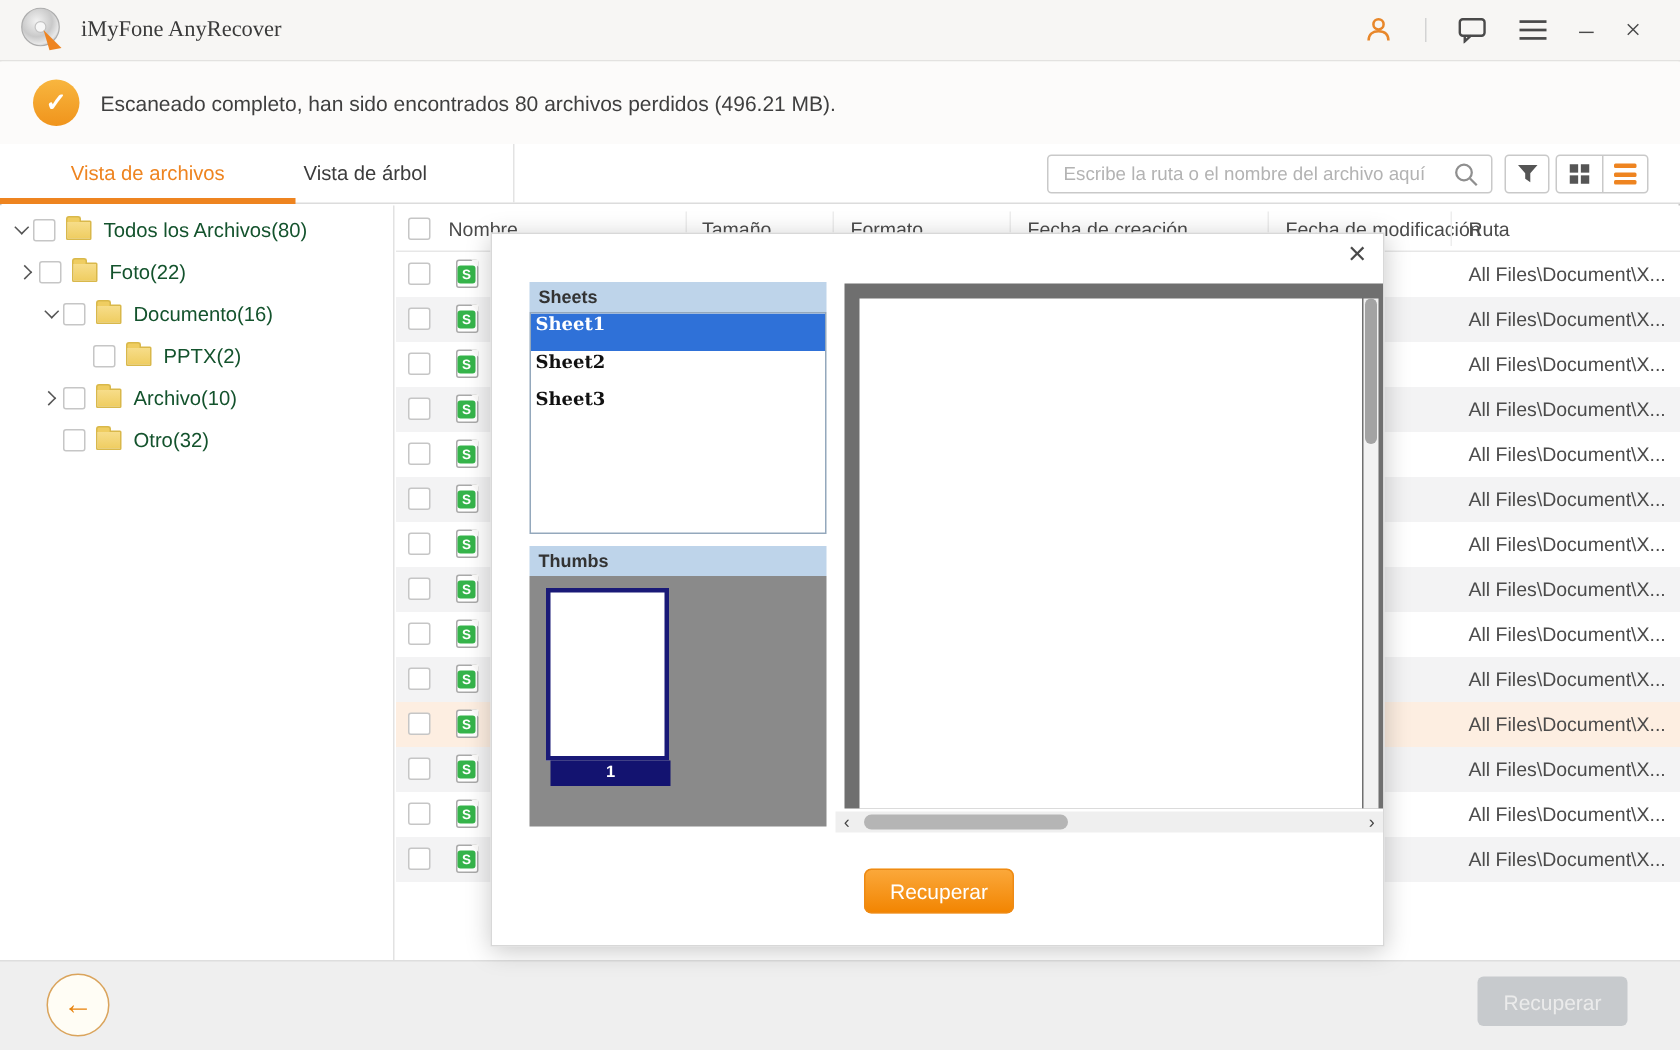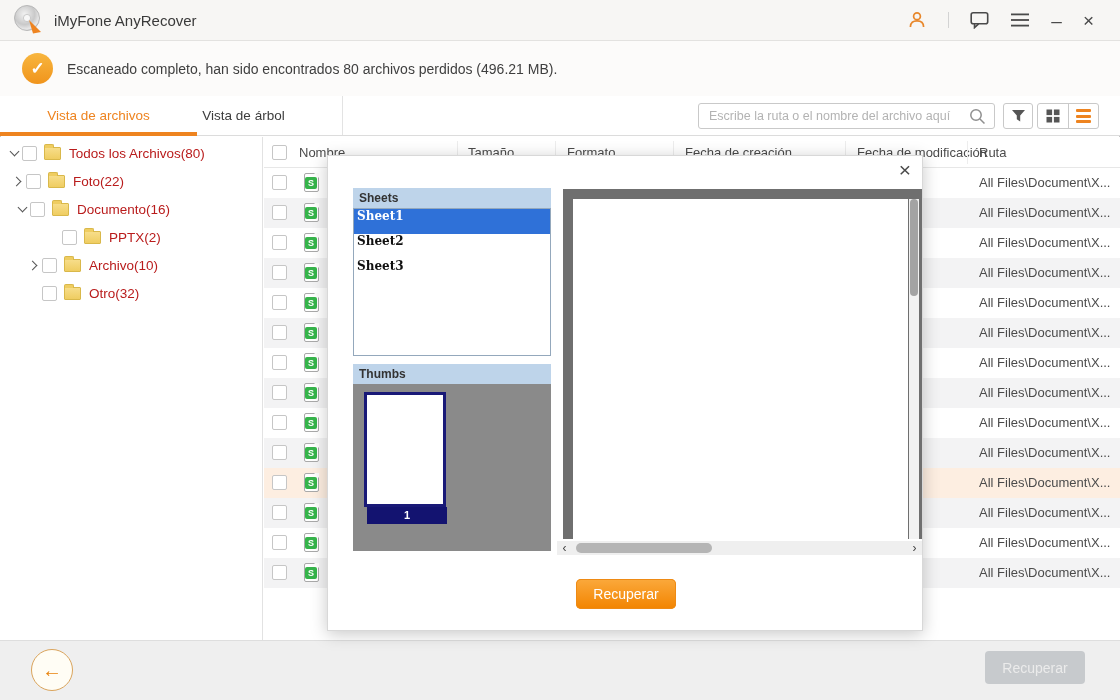--- a/index.html
+++ b/index.html
@@ -5,21 +5,21 @@
   * { margin:0; padding:0; box-sizing:border-box; }
   html,body { width:1120px; height:700px; }
   body {
     position:relative; overflow:hidden; background:#fff;
     font-family:"Liberation Sans",sans-serif;
     box-shadow: inset 0 0 0 1px #c4c4c4;
   }
 
   
   .titlebar { position:absolute; top:0; left:0; right:0; height:41px; background:#f7f6f4;
-              border-bottom:1px solid #e3e2e0; display:flex; align-items:center; }
+              border-bottom:1px solid #e3e2e0; display:flex; align-items:center;font-family:Liberation Serif, serif; }
   .logo { margin-left:12px; width:32px; height:32px; }
   .app-title { font-size:15px; color:#3a3a3a; margin-left:10px; }
   .tb-right { margin-left:auto; display:flex; align-items:center; gap:21px; margin-right:26px; }
   .tb-divider { width:1px; height:16px; background:#d3d3d3; }
   .win-glyph { font-size:19px; color:#4a4a4a; line-height:1; cursor:default; }
 
   
   .banner { position:absolute; top:41px; height:55px; left:0; right:0; background:#fcfbfa;
             display:flex; align-items:center; }
   .check-circle { width:31px; height:31px; border-radius:50%;
@@ -50,21 +50,21 @@
                border:1px solid #c9c9c9; border-radius:3px; display:flex; }
   .vbtn { flex:1; display:flex; align-items:center; justify-content:center; }
   .vbtn + .vbtn { border-left:1px solid #c9c9c9; }
   .list-icon { display:flex; flex-direction:column; gap:2.5px; }
   .list-icon i { width:15px; height:3px; background:#ee8420; border-radius:1px; }
 
   
   .content { position:absolute; top:137px; bottom:60px; left:0; right:0; background:#fff; }
   .sidebar { position:absolute; left:0; top:0; bottom:0; width:263px; border-right:1px solid #e2e2e2;
              background:#fff; padding-top:2px; }
-  .tree-item { height:28px; display:flex; align-items:center; font-size:13.5px; color:#b91c1c; cursor:default; }
+  .tree-item { height:28px; display:flex; align-items:center; font-size:13.5px; color:#14532d; cursor:default; }
   .tree-item.sel { background:#fdeee1; }
   .arr { width:16px; height:16px; display:inline-flex; align-items:center; justify-content:center; flex:0 0 auto; }
   .arr.down::before { content:''; width:6px; height:6px; border-right:1.6px solid #555;
                       border-bottom:1.6px solid #555; transform:rotate(45deg); margin-top:-3px; }
   .arr.right::before { content:''; width:6px; height:6px; border-right:1.6px solid #555;
                        border-bottom:1.6px solid #555; transform:rotate(-45deg); margin-left:-3px; }
   .cb { width:15px; height:15px; border:1px solid #c6c6c6; border-radius:2px; background:#fff; flex:0 0 auto; }
   .tree-item .cb { margin-right:7px; }
   .folder { width:17px; height:13px; background:linear-gradient(180deg,#f7dd8a,#efcd61);
             border:1px solid #d9b84a; border-radius:1px; position:relative; margin-right:8px; flex:0 0 auto; }
@@ -215,21 +215,21 @@
     <span class="lbl">Todos los Archivos(80)</span>
   </div>
 
   <div class="tree-item" style="padding-left: 10px;">
     <span class="arr right"></span>
     <span class="cb"></span>
     <span class="folder"></span>
     <span class="lbl">Foto(22)</span>
   </div>
 
-  <div class="tree-item" style="padding-left: 14px;">
+  <div class="tree-item" style="padding-left: 26px;">
     <span class="arr down"></span>
     <span class="cb"></span>
     <span class="folder"></span>
     <span class="lbl">Documento(16)</span>
   </div>
 
 
   <div class="tree-item" style="padding-left: 46px;">
     <span class="arr"></span>
     <span class="cb"></span>

